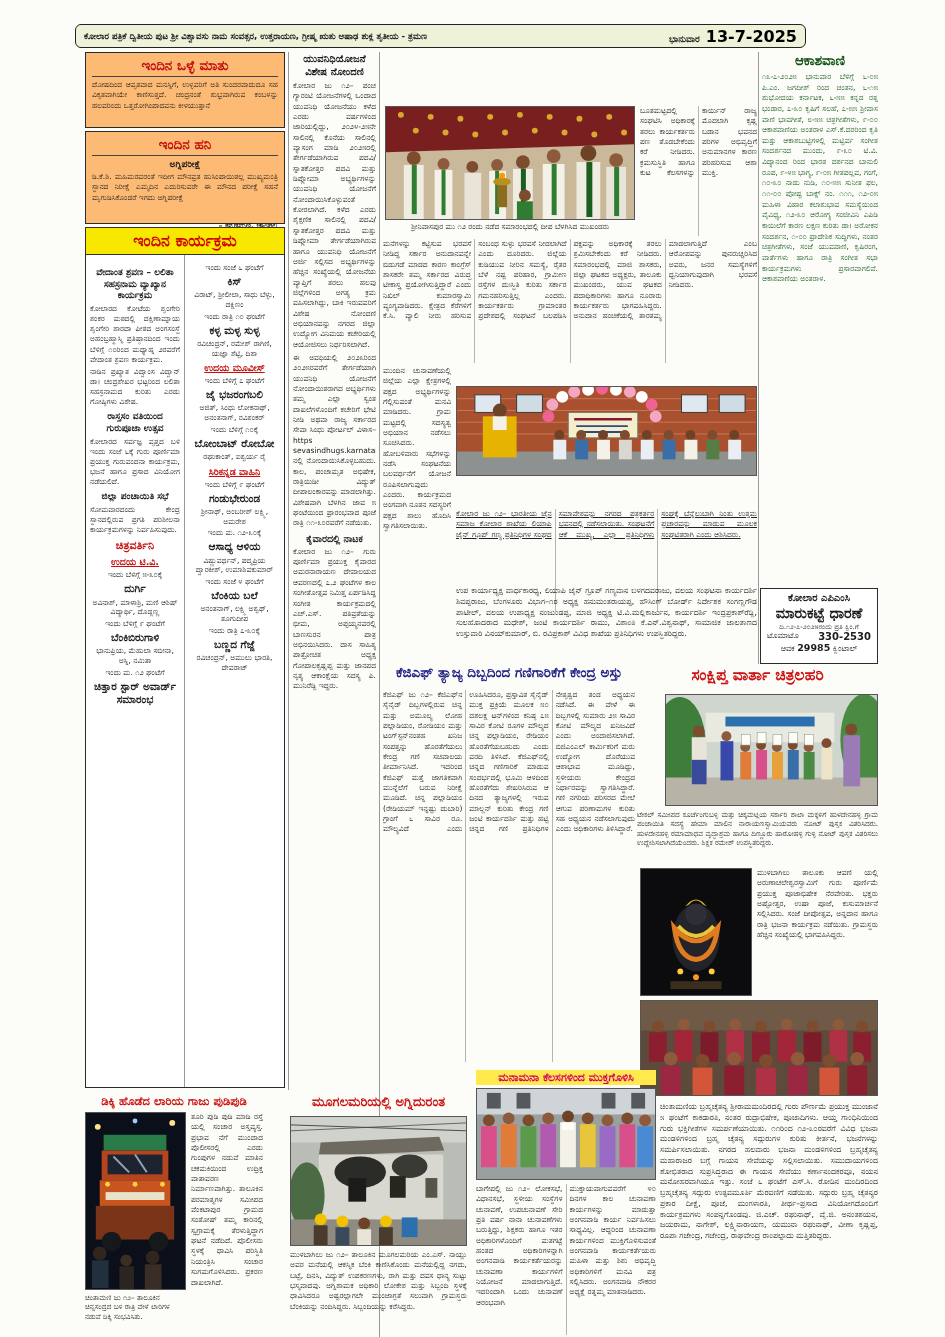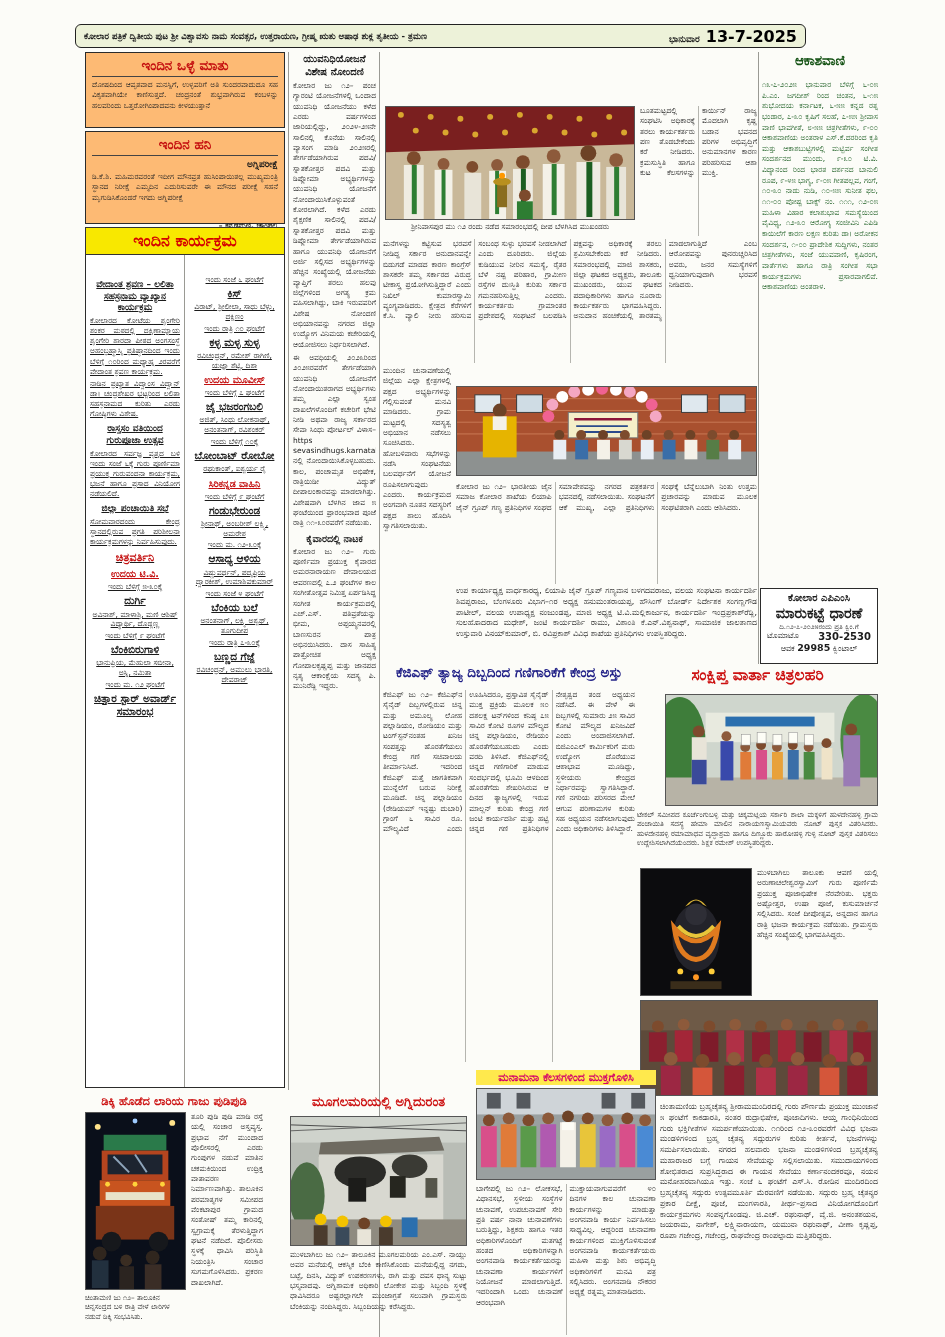--- a/index.html
+++ b/index.html
@@ -10,25 +10,25 @@
   .small{font-size:7.5px;line-height:1.38;text-align:justify;color:#222;}
   .masthead{background:#edf2d9;border:1px solid #222;display:flex;align-items:center;
             justify-content:space-between;padding:0 8px;}
   .masthead .mleft{font-size:8.5px;font-weight:bold;color:#222;}
   .masthead .mday{font-size:9px;font-weight:bold;margin-right:6px;}
   .masthead .mdate{font-size:16px;font-weight:bold;color:#000;}
   .boxed{border:1.6px solid #2b2b2b;background:#fdba74;padding:4px 6px;}
   .box-title{color:#c40f0f;font-weight:bold;font-size:13.5px;text-align:center;
              border-bottom:1.4px solid #444;padding-bottom:2px;margin-bottom:3px;}
   .sign{display:block;text-align:right;font-weight:bold;font-size:7.5px;margin-top:18px;}
-  .sub-bold{font-weight:bold;font-size:9px;text-align:right;margin:2px 0;}
+  .sub-bold{font-weight:bold;font-size:9px;text-align:center;margin:2px 0;}
   .banner{background:#f8e800;border:1.6px solid #333;color:#d40000;font-weight:bold;
           font-size:16px;text-align:center;line-height:26px;}
   .prog-wrap{border:1.6px solid #2b2b2b;border-top:none;background:#fff;display:flex;}
-  .prog-col{width:50%;padding:20px 4px;box-sizing:border-box;text-decoration:underline;}
+  .prog-col{width:50%;padding:8px 4px;box-sizing:border-box;}
   .prog-col.first{border-right:1px solid #9a9a94;}
   .li-item{margin-bottom:2px;}
   .li-item.head{font-weight:bold;font-size:9px;text-align:center;line-height:1.3;margin:4px 0 2px;}
   .li-item.para{font-size:7.5px;line-height:1.35;text-align:justify;}
   .li-item.time{font-size:7.5px;text-align:center;}
   .li-item.title{font-weight:bold;font-size:10.5px;text-align:center;line-height:1.25;margin:2px 0;}
   .li-item.cast{font-size:7.5px;text-align:center;line-height:1.3;}
   .li-item.channel{color:#c40f0f;font-weight:bold;font-size:9.5px;text-align:center;
                    text-decoration:underline;margin:4px 0 2px;}
   .li-item.redhead{color:#c40f0f;font-weight:bold;font-size:11px;text-align:center;margin:4px 0 1px;}
@@ -39,21 +39,21 @@
   .headline-red-sm{font-size:11.5px;font-weight:bold;color:#cc1111;text-align:center;}
   .headline-mag{font-size:11px;font-weight:bold;color:#d4006a;background:#ffe94d;
                 text-align:center;line-height:15px;}
   .cols2{column-count:2;column-gap:7px;column-rule:1px solid #b5b5af;}
   .cols3{column-count:3;column-gap:7px;column-rule:1px solid #b5b5af;}
   .cols4{column-count:4;column-gap:7px;column-rule:1px solid #b5b5af;}
   .caption{font-size:7.2px;line-height:1.3;color:#222;}
   .caption-c{font-size:7.5px;text-align:center;color:#222;}
   .green-col{color:#1c5e22;}
   .green-col .gc-title{color:#145214;font-weight:bold;font-size:13.5px;text-align:center;
-                       margin-bottom:11px;}
+                       margin-bottom:3px;}
   .green-col .gc-body{font-size:7.5px;line-height:1.42;text-align:justify;}
   .apmc{border:1.5px solid #2b2b2b;background:#fff;text-align:center;padding:3px 4px;}
   .apmc .a1{font-weight:bold;font-size:10px;}
   .apmc .a2{font-weight:bold;font-size:14.5px;margin:1px 0;}
   .apmc .a3{font-size:7px;}
   .apmc .arow{display:flex;justify-content:space-between;font-size:8px;padding:0 2px;}
   .apmc .arow b{font-size:10px;}
   .apmc .a5{font-size:8px;}
   .apmc .a5 b{font-size:9.5px;}
   .photo{display:block;}
@@ -384,21 +384,21 @@
             <circle cx="7" cy="5" r="5" fill="#7d4b2d"></circle>
             <rect x="1" y="10" width="13" height="20" fill="#567d46"></rect>
           </g>
         <g transform="translate(272,44)">
             <circle cx="7" cy="5" r="5" fill="#6d4226"></circle>
             <rect x="1" y="10" width="13" height="20" fill="#e8eef4"></rect>
           </g>
       </g>
     </svg>
   </div>
-  <div class="abs small cols3" style="left:456px;top:482px;width:301px;height:102px;overflow:hidden;">ಕೋಲಾರ ಜು ೧೨– ಭಾರತೀಯ ಜೈನ ಸಮಾಜ ಕೋಲಾರ ಶಾಖೆಯ ಲಿಯಾಪಿ ಜೈನ್ ಗ್ರೂಪ್ ಗಣ್ಯ ಪ್ರತಿನಿಧಿಗಳ ಸಂಘದ ಸಮಾವೇಶವನ್ನು ನಗರದ ಪತ್ರಕರ್ತರ ಭವನದಲ್ಲಿ ನಡೆಸಲಾಯಿತು. ಸಂಘಟನೆಗೆ ಆಕೆ ಮುಖ್ಯ, ಎಲ್ಲಾ ಪ್ರತಿನಿಧಿಗಳು ಸಂಘಕ್ಕೆ ಬೆನ್ನೆಲುಬಾಗಿ ನಿಂತು ಉತ್ತಮ ಪ್ರಚಾರವನ್ನು ಮಾಡುವ ಮೂಲಕ ಸಂಘಟಿತರಾಗಿ ಎಂದು ಆಶಿಸಿದರು.</div>
+  <div class="abs small cols3" style="left:456px;top:509px;width:301px;height:102px;overflow:hidden;text-decoration:underline;">ಕೋಲಾರ ಜು ೧೨– ಭಾರತೀಯ ಜೈನ ಸಮಾಜ ಕೋಲಾರ ಶಾಖೆಯ ಲಿಯಾಪಿ ಜೈನ್ ಗ್ರೂಪ್ ಗಣ್ಯ ಪ್ರತಿನಿಧಿಗಳ ಸಂಘದ ಸಮಾವೇಶವನ್ನು ನಗರದ ಪತ್ರಕರ್ತರ ಭವನದಲ್ಲಿ ನಡೆಸಲಾಯಿತು. ಸಂಘಟನೆಗೆ ಆಕೆ ಮುಖ್ಯ, ಎಲ್ಲಾ ಪ್ರತಿನಿಧಿಗಳು ಸಂಘಕ್ಕೆ ಬೆನ್ನೆಲುಬಾಗಿ ನಿಂತು ಉತ್ತಮ ಪ್ರಚಾರವನ್ನು ಮಾಡುವ ಮೂಲಕ ಸಂಘಟಿತರಾಗಿ ಎಂದು ಆಶಿಸಿದರು.</div>
   <div class="abs small" style="left:456px;top:586px;width:301px;height:74px;overflow:hidden;font-size:7.8px;">ಉಪ ಕಾರ್ಯಾಧ್ಯಕ್ಷ ವಾರ್ಧಕಾರಧ್ಯ, ಲಿಯಾಪಿ ಜೈನ್ ಗ್ರೂಪ್ ಗಣ್ಯವಾನ ಬಳಗದವರಾಜು, ವಲಯ ಸಂಘಟನಾ ಕಾರ್ಯದರ್ಶಿ ಶಿವಪ್ಪರಾಜು, ಬೆಂಗಳೂರು ವಿಭಾಗ–೧ರ ಅಧ್ಯಕ್ಷ ಹನುಮಂತರಾಯಪ್ಪ, ಹೌಸಿಂಗ್ ಬೋರ್ಡ್ ನಿರ್ದೇಶಕ ಸಂಗಣ್ಣಗೌಡ ಪಾಟೀಲ್, ವಲಯ ಉಪಾಧ್ಯಕ್ಷ ನಂಜುಂಡಪ್ಪ, ಮಾಜಿ ಅಧ್ಯಕ್ಷ ಟಿ.ವಿ.ಮಲ್ಲಿಕಾರ್ಜುನ, ಕಾರ್ಯದರ್ಶಿ ಇಂದ್ರಪ್ರಕಾಶ್‌ರೆಡ್ಡಿ, ಸುಲಹೊಾದರಾದ ಮಧೇಶ್, ಜಂಟಿ ಕಾರ್ಯದರ್ಶಿ ರಾಮು, ವಿಶಾಂತಿ ಕೆ.ಎನ್.ವಿಶ್ವನಾಥ್, ಸಾಮಾಜಿಕ ಜಾಲತಾಣದ ಉಸ್ತುವಾರಿ ವಿನಯ್‌ಕುಮಾರ್, ಬಿ. ರವಿಪ್ರಕಾಶ್ ವಿವಿಧ ಶಾಖೆಯ ಪ್ರತಿನಿಧಿಗಳು ಉಪಸ್ಥಿತರಿದ್ದರು.</div>
 
   <div class="abs headline-blue" style="left:383px;top:664px;width:252px;height:22px;">ಕೆಜಿಎಫ್ ತ್ಯಾಜ್ಯ ದಿಬ್ಬದಿಂದ ಗಣಿಗಾರಿಕೆಗೆ ಕೇಂದ್ರ ಅಸ್ತು</div>
   <div class="abs small cols3" style="left:383px;top:690px;width:252px;height:372px;overflow:hidden;">ಕೆಜಿಎಫ್ ಜು ೧೨– ಕೆಜಿಎಫ್‌ನ ಸೈನೈಡ್ ದಿಬ್ಬಗಳಲ್ಲಿರುವ ಚಿನ್ನ ಮತ್ತು ಅಮೂಲ್ಯ ಲೋಹ ಪಲ್ಲಾಡಿಯಂ, ರೋಡಿಯಂ ಮತ್ತು ಟಂಗ್‌ಸ್ಟನ್‌ನಂತಹ ಖನಿಜ ಸಂಪತ್ತನ್ನು ಹೊರತೆಗೆಯಲು ಕೇಂದ್ರ ಗಣಿ ಸಚಿವಾಲಯ ತೀರ್ಮಾನಿಸಿದೆ. ಇದರಿಂದ ಕೆಜಿಎಫ್ ಮತ್ತೆ ಜಾಗತಿಕವಾಗಿ ಮುನ್ನೆಲೆಗೆ ಬರುವ ನಿರೀಕ್ಷೆ ಮೂಡಿದೆ. ಚಿನ್ನ ಪಲ್ಲಾಡಿಯಂ (ರೇಡಿಯಮ್ ಇನ್ನಷ್ಟು ದುಬಾರಿ) ಗ್ರಾಂಗೆ ೬ ಸಾವಿರ ರೂ. ಮೌಲ್ಯವಿದೆ ಎಂದು ಊಹಿಸಿದರೂ, ಪ್ರಸ್ತಾವಿತ ಸೈನೈಡ್ ಮುಕ್ತ ಪ್ರಕ್ರಿಯೆ ಮೂಲಕ ೫೦ ದಶಲಕ್ಷ ಟನ್‌ಗಳಿಂದ ಕನಿಷ್ಠ ೭೫ ಸಾವಿರ ಕೋಟಿ ರೂಗಳ ಮೌಲ್ಯದ ಚಿನ್ನ ಪಲ್ಲಾಡಿಯಂ, ರೇಡಿಯಂ ಹೊರತೆಗೆಯಬಹುದು ಎಂದು ವರದಿ ತಿಳಿಸಿದೆ. ಕೆಜಿಎಫ್‌ನಲ್ಲಿ ಚಿನ್ನದ ಗಣಿಗಾರಿಕೆ ಮಾಡುವ ಸಂದರ್ಭದಲ್ಲಿ ಭೂಮಿ ಆಳದಿಂದ ಹೊರತೆಗೆದು ಶೇಖರಿಸಿರುವ ಆ ದಿನದ ತ್ಯಾಜ್ಯಗಳಲ್ಲಿ ಇರುವ ಮಾಲ್ಡನ್ ಕುರಿತು ಕೇಂದ್ರ ಗಣಿ ಜಂಟಿ ಕಾರ್ಯದರ್ಶಿ ಮತ್ತು ಹಟ್ಟಿ ಚಿನ್ನದ ಗಣಿ ಪ್ರತಿನಿಧಿಗಳ ನೇತೃತ್ವದ ತಂಡ ಅಧ್ಯಯನ ನಡೆಸಿದೆ. ಈ ವೇಳೆ ಈ ದಿಬ್ಬಗಳಲ್ಲಿ ಸುಮಾರು ೨೫ ಸಾವಿರ ಕೋಟಿ ಮೌಲ್ಯದ ಖನಿಜವಿದೆ ಎಂದು ಅಂದಾಜಿಸಲಾಗಿದೆ. ಬಿಜಿಎಂಎಲ್ ಕಾರ್ಮಿಕರಿಗೆ ಮರು ಉದ್ಯೋಗ ದೊರೆಯುವ ಆಶಾಭಾವ ಮೂಡಿದ್ದು, ಸ್ಥಳೀಯರು ಕೇಂದ್ರದ ನಿರ್ಧಾರವನ್ನು ಸ್ವಾಗತಿಸಿದ್ದಾರೆ. ಗಣಿ ನಗರಿಯ ಪರಿಸರದ ಮೇಲೆ ಆಗುವ ಪರಿಣಾಮಗಳ ಕುರಿತು ಸಹ ಅಧ್ಯಯನ ನಡೆಸಲಾಗುವುದು ಎಂದು ಅಧಿಕಾರಿಗಳು ತಿಳಿಸಿದ್ದಾರೆ.</div>
 
   <div class="abs green-col" style="left:762px;top:52px;width:116px;height:532px;overflow:hidden;">
     <div class="gc-title">ಆಕಾಶವಾಣಿ</div>
     <div class="gc-body">೧೩-೭-೨೦೨೫ ಭಾನುವಾರ ಬೆಳಿಗ್ಗೆ ೬-೦೫ ಪಿ.ಎಂ. ಜಗದೀಶ್ ರಿಂದ ಚಿಂತನ, ೬-೧೫ ಶುಭೋದಯ ಕರ್ನಾಟಕ, ೬-೫೫ ಕನ್ನಡ ರತ್ನ ಭಂಡಾರ, ೭-೩೦ ಕೃಷಿಗೆ ಸಲಹೆ, ೭-೫೫ ಶ್ರೀವಾಸ ವಾಣಿ ಭಾವಗೀತೆ, ೮-೫೫ ಚಿತ್ರಗೀತೆಗಳು, ೯-೦೦ ಆಕಾಶವಾಣಿಯ ಅಂತರಾಳ ಎಸ್.ಕೆ.ದರರಿಂದ ಕೃತಿ ಮತ್ತು ಆಕಾಶಬುಟ್ಟಿಗಳಲ್ಲಿ ಮಟ್ಟಿರ್ವ ಸಂಗೀತ ಸಂದರ್ಶನದ ಮುಂದು, ೯-೩೦ ಟಿ.ವಿ. ವಿದ್ಯಾನಂದ ರಿಂದ ಭಾರತ ದರ್ಶನದ ಬಾನುಲಿ ರೂಪ, ೯-೪೫ ಭಾಗ್ಯ, ೯-೦೫ ಗೀತಪಲ್ಲವ, ಗಂಗೆ, ೧೦-೩೦ ನಾಡು ನುಡಿ, ೧೦-೫೫ ಸುನೀತ ಫಲ, ೧೧-೦೦ ಪೋಷ್ಟ ಬಾಕ್ಸ್ ನಂ. ೧೧೧, ೧೨-೦೫ ಮಹಿಳಾ ವಿಹಾರ ಕಲಾಶುಭಾವ ಸಮಸ್ಯೆಯಿಂದ ವೈವಿಧ್ಯ, ೧೨-೩೦ ಆರೋಗ್ಯ ಸಂಜೀವಿನಿ ಎಪಿಡಿ ಕಾಯಿಲೆಗೆ ಕಾರಣ ಲಕ್ಷಣ ಕುರಿತು ಡಾ। ಅರೋಕನ ಸಂದರ್ಶನ, ೧-೦೦ ಪ್ರಾದೇಶಿಕ ಸುದ್ದಿಗಳು, ನಂತರ ಚಿತ್ರಗೀತೆಗಳು, ಸಂಜೆ ಯುವವಾಣಿ, ಕೃಷಿರಂಗ, ವಾರ್ತೆಗಳು ಹಾಗೂ ರಾತ್ರಿ ಸಂಗೀತ ಸಭಾ ಕಾರ್ಯಕ್ರಮಗಳು ಪ್ರಸಾರವಾಗಲಿವೆ. ಆಕಾಶವಾಣಿಯ ಅಂತರಾಳ.</div>
   </div>
 

